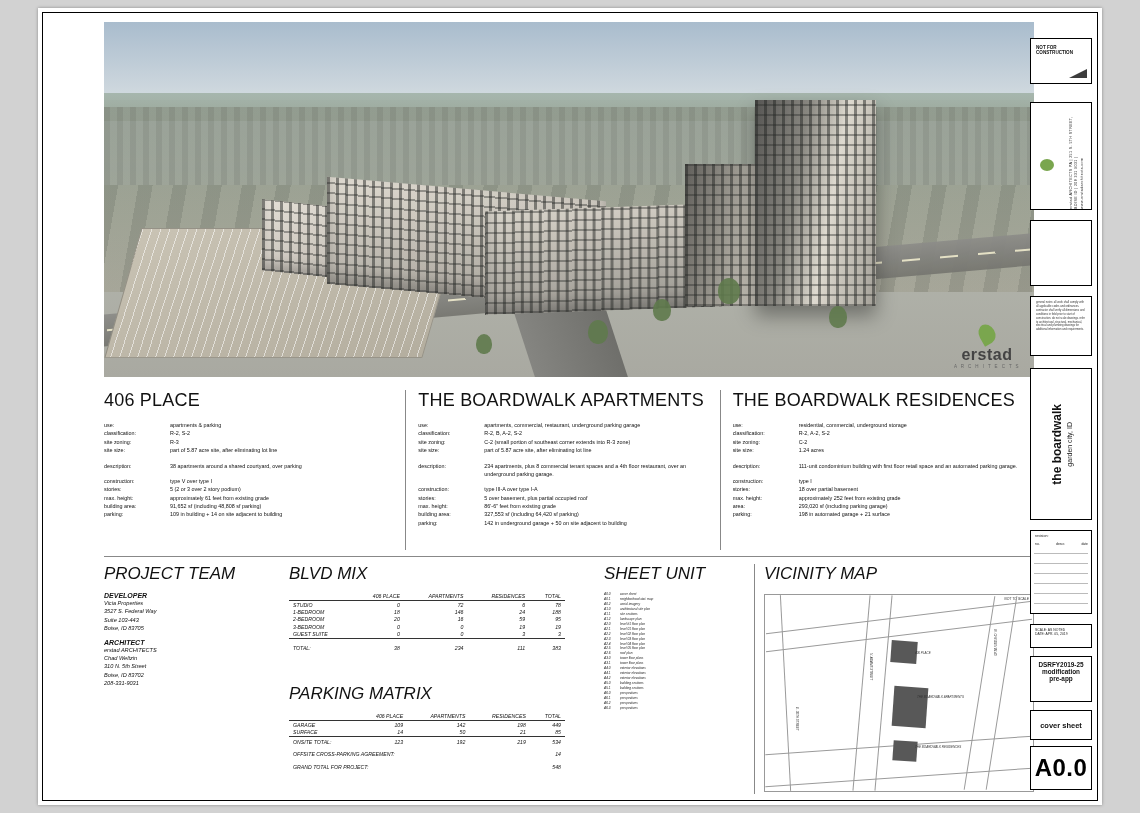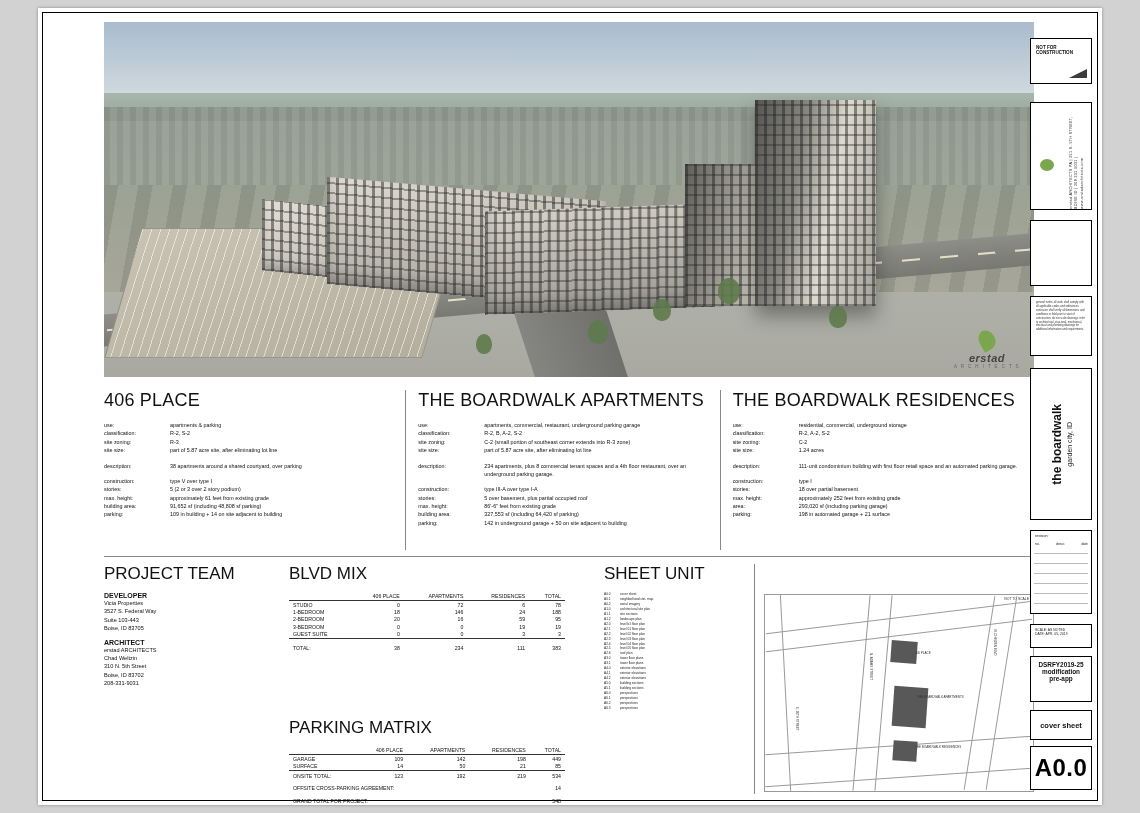--- a/index.html
+++ b/index.html
@@ -57,21 +57,21 @@
       repeating-linear-gradient(0deg,rgba(40,42,40,.45) 0 2px,rgba(255,255,255,.08) 2px 10px);}
   .tower{position:absolute;left:70%;top:22%;width:13%;height:58%;
     background:linear-gradient(100deg,#2f2e2b 0%,#6d6b63 35%,#d6d1c4 60%,#8e8a80 100%);
     box-shadow:0 10px 18px rgba(0,0,0,.35);}
   .tower2{position:absolute;left:62.5%;top:40%;width:9%;height:40%;
     background:linear-gradient(100deg,#3a3833,#8f8b80 55%,#cfcabd);}
   .treeS{position:absolute;border-radius:50% 50% 45% 45%;background:#5f7a4c;opacity:.9;}
   .logo-ersta{position:absolute;right:14px;bottom:8px;text-align:center;color:#3b3b3b;}
   .logo-ersta .leaf{width:16px;height:20px;margin:0 auto 2px;border-radius:50% 50% 50% 0;
     background:#7aa64e;transform:rotate(-30deg);}
-  .logo-ersta .nm{font-size:11px;font-weight:bold;letter-spacing:.5px;color:#444;font-style:italic;}
+  .logo-ersta .nm{font-size:16px;font-weight:bold;letter-spacing:.5px;color:#444;}
   .logo-ersta .sb{font-size:4.5px;letter-spacing:1.4px;color:#666;}
 
   
   .rightcol{position:absolute;right:8px;top:8px;width:64px;bottom:8px;}
   .rbox{position:absolute;left:0;width:62px;border:1px solid #000;background:#fff;box-sizing:border-box;}
   .nfc{top:22px;height:46px;}
   .nfc .txt{font-size:4.6px;font-weight:bold;line-height:1.15;padding:6px 0 0 5px;color:#111;}
   .nfc .tri{position:absolute;right:4px;bottom:5px;width:0;height:0;
     border-left:18px solid transparent;border-bottom:9px solid #1a1a1a;opacity:.85;}
   .stamp{top:86px;height:108px;}
@@ -105,34 +105,34 @@
   .infoCol + .infoCol{border-left:1px solid #888;padding-left:12px;}
   .infoTitle{font-size:18px;color:#111;margin:0 0 10px 0;font-weight:normal;letter-spacing:.2px;}
   .kv{display:flex;font-size:5.4px;line-height:1.55;color:#111;}
   .kv .k{width:66px;flex:0 0 66px;}
   .kv .v{flex:1;}
   .gap{height:7px;}
 
   
   .hr{position:absolute;left:66px;width:930px;height:1px;background:#888;}
   .bottom{position:absolute;left:66px;top:556px;width:930px;height:230px;}
-  .sec{position:absolute;}
+  .sec{position:absolute;font-style:italic;}
   .secTitle{font-size:17px;color:#111;font-weight:normal;margin-bottom:8px;}
   .teamSec{left:0;top:0;width:175px;}
   .teamH{font-size:7px;font-weight:bold;color:#111;margin-top:6px;}
   .teamL{font-size:5.6px;color:#111;line-height:1.5;}
   .unitSec{left:185px;top:0;width:290px;}
   table.matrix{border-collapse:collapse;font-size:5.2px;color:#111;width:276px;}
   table.matrix th{font-weight:normal;text-align:right;padding:1px 4px;border-bottom:1px solid #333;}
   table.matrix th.lbl{text-align:left;}
   table.matrix td{padding:.7px 4px;text-align:right;}
   table.matrix td.lbl{text-align:left;}
   tr.totalrow td{border-top:1px solid #333;padding-top:2px;}
   tr.sumrow td{padding-top:6px;}
-  .parkSec{left:185px;top:120px;width:290px;margin-top:34px;}
+  .parkSec{left:185px;top:120px;width:290px;}
   .sheetSec{left:500px;top:0;width:150px;}
   .sheetList{font-size:3.2px;color:#222;line-height:1.55;}
   .sheetList .sl{display:flex;}
   .sheetList .sl .n{width:16px;flex:0 0 16px;}
   .vicSec{left:660px;top:0;width:270px;}
   .vicMap{position:absolute;left:0;top:30px;width:268px;height:196px;border:1px solid #999;background:#fff;overflow:hidden;}
   .vicMap .nts{position:absolute;right:4px;top:2px;font-size:3.4px;color:#333;}
   .vmline{position:absolute;background:#9a9a9a;}
   .vmblk{position:absolute;background:#585858;}
   .vmlabel{position:absolute;font-size:3px;color:#333;}
@@ -539,20 +539,21 @@
               <span>perspectives</span>
             </div>
             <div class="sl">
               <span class="n">A6.3</span>
               <span>perspectives</span>
             </div>
           </div>
       </div>
 
       <div class="sec vicSec">
+        <div class="secTitle">VICINITY MAP</div>
         <div class="vicMap">
           <div class="nts">NOT TO SCALE</div>
           <div class="vmline" style="left:0;top:22px;width:268px;height:1px;transform:rotate(-7deg);"></div>
           <div class="vmline" style="left:0;top:40px;width:268px;height:1px;transform:rotate(-7deg);"></div>
           <div class="vmline" style="left:0;top:150px;width:268px;height:1px;transform:rotate(-4deg);"></div>
           <div class="vmline" style="left:0;top:182px;width:268px;height:1px;transform:rotate(-4deg);"></div>
           <div class="vmline" style="left:96px;top:0;width:1px;height:196px;transform:rotate(5deg);"></div>
           <div class="vmline" style="left:118px;top:0;width:1px;height:196px;transform:rotate(5deg);"></div>
           <div class="vmline" style="left:214px;top:0;width:1px;height:196px;transform:rotate(9deg);"></div>
           <div class="vmline" style="left:236px;top:0;width:1px;height:196px;transform:rotate(9deg);"></div>

